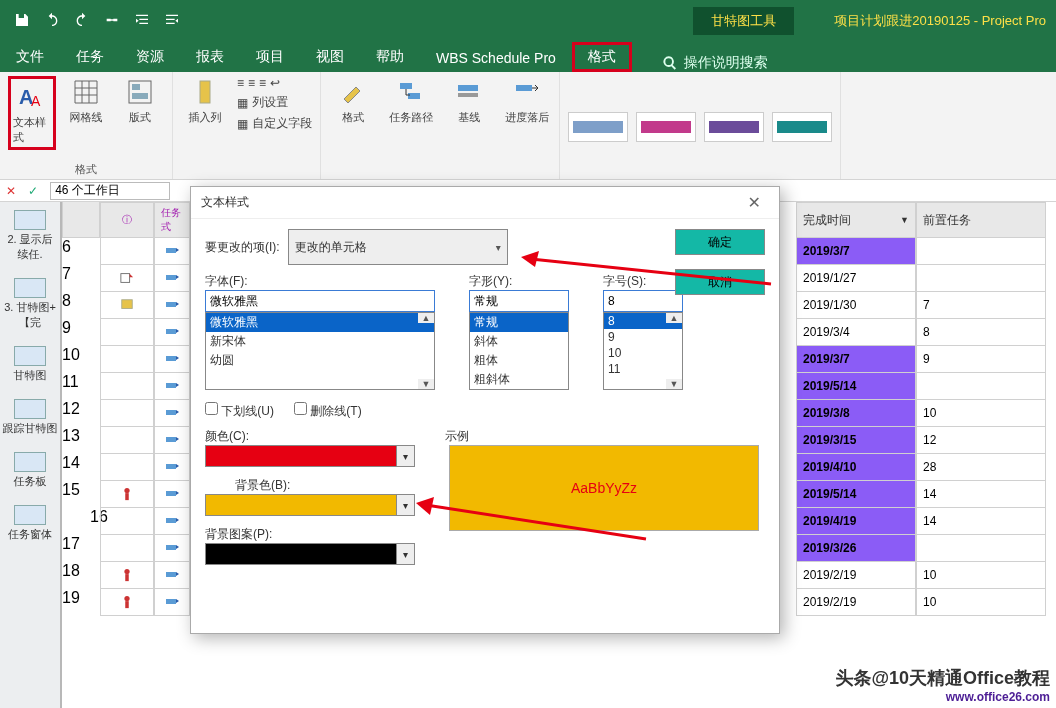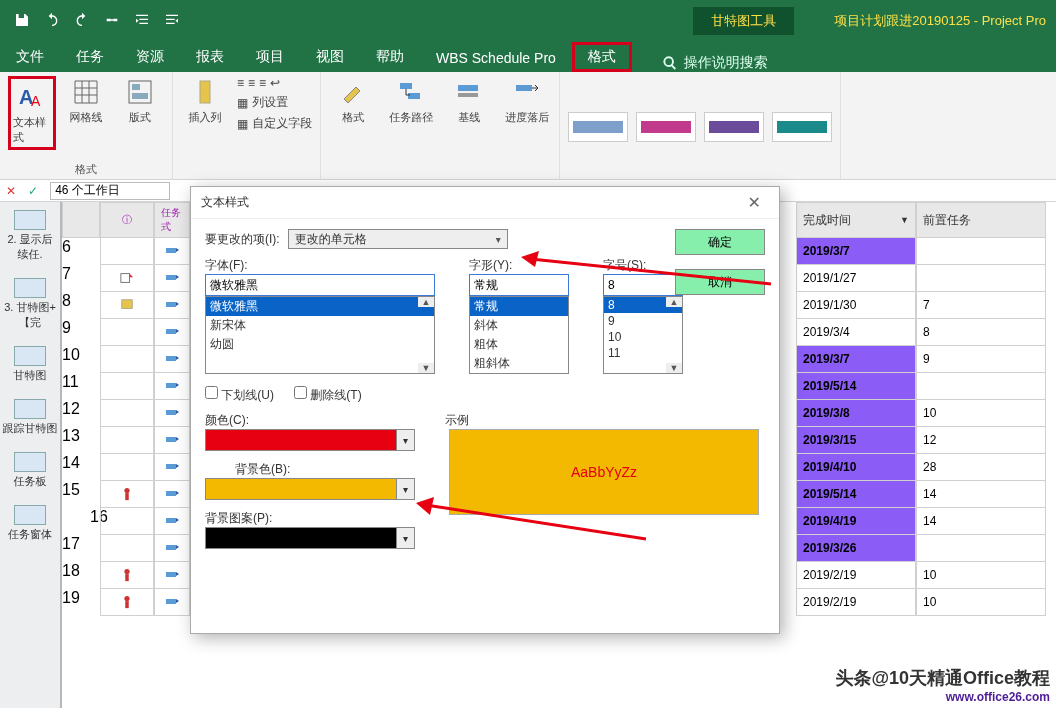--- a/index.html
+++ b/index.html
@@ -64,28 +64,28 @@
 .rheadrow { display:flex; height:36px;}
 .rheadcell{border:1px solid #d0d0d0;background:#e8e8e8;font-size:12px;display:flex;align-items:center;padding:0 6px;color:#333;}
 
 
 .dialog { position: absolute; left: 190px; top: 186px; width: 590px; height: 448px; background: #fff; border: 1px solid #aaa; box-shadow: 4px 4px 16px rgba(0,0,0,.3); z-index: 50; font-size: 12px; color: #333; }
 .dialog .dtitle { height: 32px; display: flex; align-items: center; padding: 0 10px; border-bottom: 1px solid #eee; }
 .dialog .dtitle .dclose { margin-left: auto; font-size: 16px; color: #666; cursor: pointer; padding: 4px 8px; }
 .dialog .dbody { padding: 10px 14px; position: relative; }
 .dialog label { color: #333; }
 .drow { display: flex; align-items: center; gap: 8px; margin-bottom: 8px; }
-.combo { border: 1px solid #888; height: 20px; background: #eee; display: flex; align-items: center; padding: 0 6px; position: relative; }
+.combo { border: 1px solid #888; height: 36px; background: #eee; display: flex; align-items: center; padding: 0 6px; position: relative; }
 .combo .arrow { margin-left: auto; font-size: 10px; color: #555; }
 .listinput { border: 1px solid #3a7bd5; height: 22px; width: 100%; padding: 0 4px; font-size: 12px; }
 .listbox { border: 1px solid #888; height: 78px; overflow: hidden; position: relative; }
 .listbox .li { padding: 1px 4px; font-size: 12px; }
 .listbox .li.sel { background: #0a64c8; color: #fff; }
 .listbox .scrollarr { position:absolute; right:0; width:16px; background:#eee; text-align:center; font-size:9px; color:#555;}
-.dbtn { width: 90px; height: 26px; border: 1px solid #888; background: #86efac; font-size: 12px; cursor: pointer; }
+.dbtn { width: 90px; height: 26px; border: 1px solid #888; background: #14b8a6; font-size: 12px; cursor: pointer; }
 .btncol { position: absolute; right: 14px; top: 10px; display: flex; flex-direction: column; gap: 14px; }
 .swatch { width: 210px; height: 22px; border: 1px solid #888; display: flex; }
 .swatch .sw { flex: 1; }
 .swatch .arrow { width: 18px; border-left: 1px solid #888; display: flex; align-items: center; justify-content: center; font-size: 10px; background: #eee; }
 .sample { border: 1px solid #aaa; width: 310px; height: 86px; background: #f2b900; color: #e60012; display: flex; align-items: center; justify-content: center; font-size: 14px; margin-left:4px;}
 .arrow-ann { position: absolute; color: #e60012; font-size: 40px; pointer-events: none; }
 
 
 .watermark { position: absolute; right: 6px; bottom: 4px; font-size: 18px; font-weight: bold; color: #333; text-shadow: 0 0 3px #fff; z-index: 100; pointer-events: none; }
 .watermark .url { font-size: 12px; color: #4c1d95; display: block; text-align: right; }

